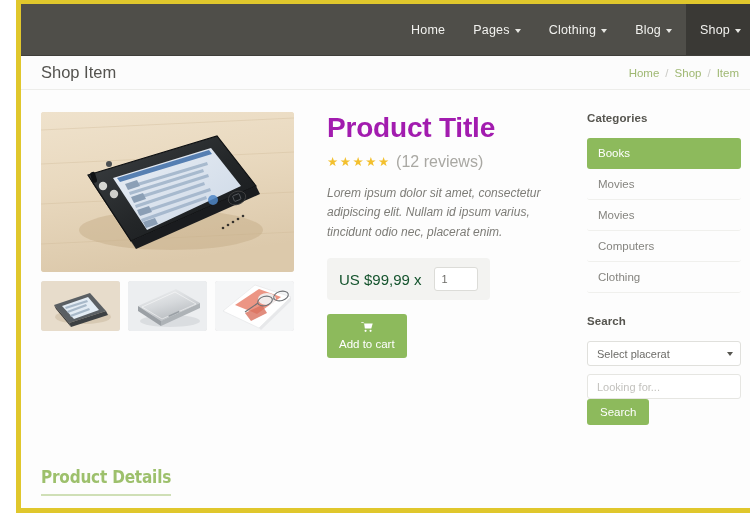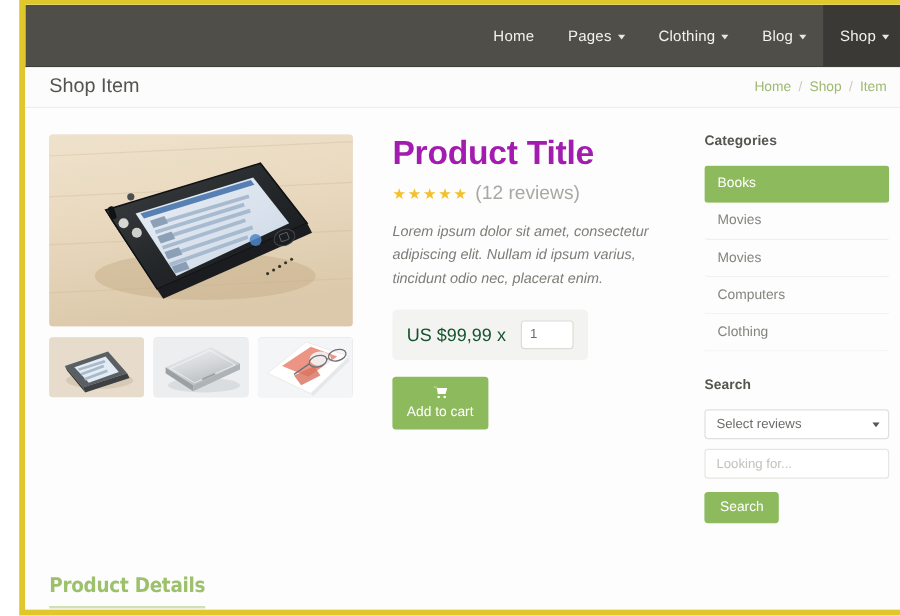--- a/index.html
+++ b/index.html
@@ -218,21 +218,20 @@
   .search-input {
     width: 100%; height: 25px;
     border: 1px solid #e6e6e2;
     border-radius: 3px;
     background: #fff;
     font-size: 11px;
     color: #6d6c68;
     padding: 0 9px;
     font-family: "Liberation Sans", sans-serif;
     outline: none;
-    margin-bottom: 11px;
   }
   .search-input::placeholder { color: #c3c2be; }
   .search-btn {
     background: #8dba5c;
     border: none;
     border-radius: 3px;
     color: #fff;
     font-size: 11.5px;
     padding: 7px 13px;
     cursor: pointer;
@@ -459,21 +458,21 @@
             <li class="cat-item">Movies</li>
             <li class="cat-item">Computers</li>
             <li class="cat-item">Clothing</li>
           </ul>
         </div>
 
         <div class="widget">
           <div class="widget-title">Search</div>
           <div class="sel-wrap">
             <div class="sel-field">
-              <span>Select reviews</span>
+              <span>Select placerat</span>
             </div>
             <i class="sel-caret"></i>
           </div>
           <input class="search-input" type="text" placeholder="Looking for..." style="">
           <button class="search-btn">Search</button>
         </div>
       </div>
     </div>
 
     <div class="details">

